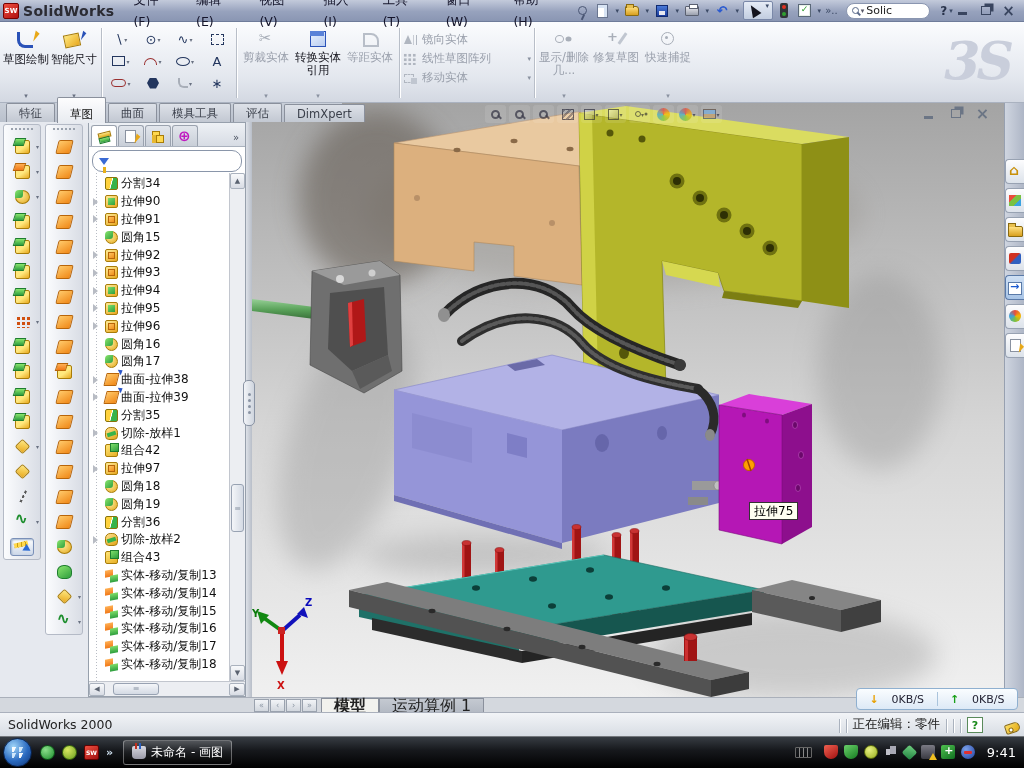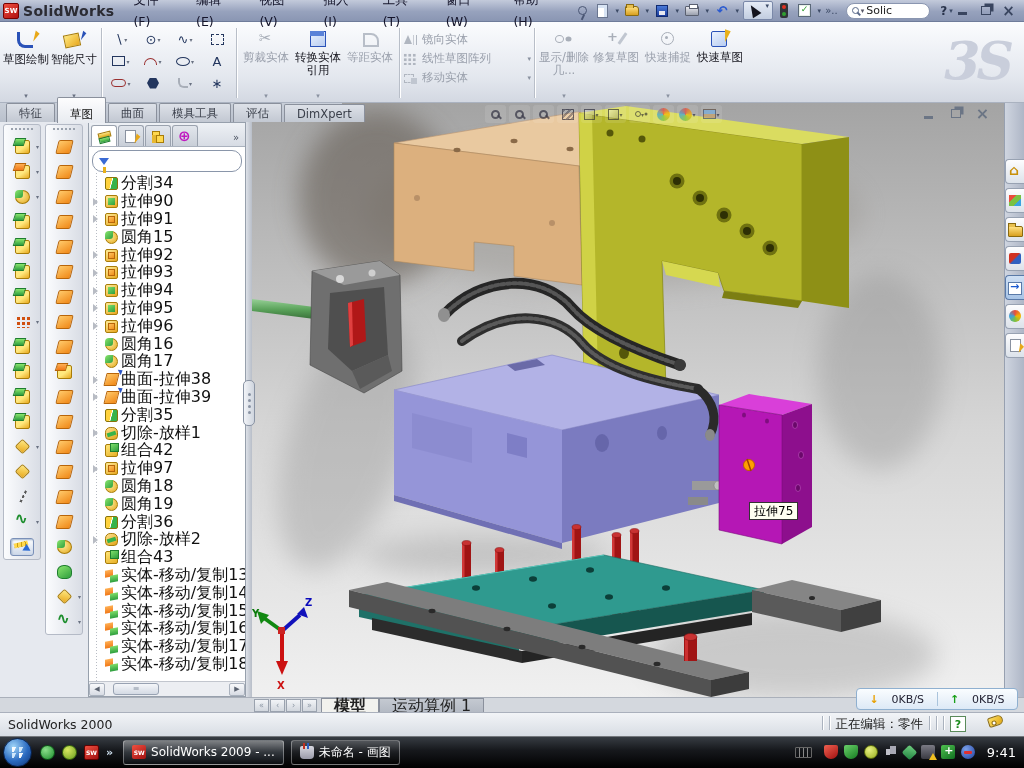--- a/index.html
+++ b/index.html
@@ -136,21 +136,21 @@
 .pt-pm::after{content:"";position:absolute;right:0;bottom:0;width:0;height:0;border-left:5px solid transparent;border-top:9px solid #e8a818;transform:rotate(42deg)}
 .pt-cm::before{content:"";position:absolute;left:1px;top:1px;width:6px;height:6px;background:#ffd84e;border:1px solid #a87c08}
 .pt-cm::after{content:"";position:absolute;right:1px;bottom:0;width:6px;height:6px;background:#ffd84e;border:1px solid #a87c08;box-shadow:-4px 0 0 #e8b830}
 .pt-dx::before{content:"⊕";position:absolute;left:0;top:-3px;color:#c018c0;font-size:15px;font-weight:bold}
 .pchev{margin-left:auto;font-size:10px;color:#4a5260;padding:0 4px 3px 0}
 .filterrow{height:22px;margin:3px 3px 1px 3px;border:1px solid #8a96aa;border-radius:10px;background:#fff;display:flex;align-items:center;padding-left:6px;flex:none}
 .funnel{width:0;height:0;border-left:5px solid transparent;border-right:5px solid transparent;border-top:7px solid #3a6ad4;position:relative}
 .funnel::after{content:"";position:absolute;left:-1.5px;top:-2px;width:3px;height:6px;background:#e8b018;transform:translateY(4px)}
 .treewrap{flex:1;display:flex;overflow:hidden}
 .tree{flex:1;padding:2px 0 0 4px;background-image:repeating-linear-gradient(to bottom,#b8bcc4 0 1px,transparent 1px 3px);background-size:1px 3px;background-position:7px 0;background-repeat:repeat-y}
-.trow{display:flex;align-items:center;height:17.8px;gap:3px;font-size:16px;color:#111;white-space:nowrap}
+.trow{display:flex;align-items:center;height:17.8px;gap:3px;font-size:12px;color:#111;white-space:nowrap}
 .exp{width:9px;flex:none}
 .exp.on{width:0;height:0;border-top:4px solid transparent;border-bottom:4px solid transparent;border-left:5px solid #b8bcc4;margin-right:4px}
 .tico{width:13px;height:13px;position:relative;flex:none;border-radius:2px}
 .t-split{background:linear-gradient(105deg,#ffd23e 44%,#fff 46% 50%,#37b34a 54%);border:1px solid #8a7408}
 .t-extrude-boss{background:linear-gradient(145deg,#ffec9a,#e8a61e);border:1px solid #a87c08}
 .t-extrude-boss::after{content:"";position:absolute;left:2px;top:2px;right:2px;bottom:2px;background:linear-gradient(145deg,#7ede6a,#2e9e3e)}
 .t-extrude-frame{background:linear-gradient(145deg,#ffec9a,#e8a61e);border:1px solid #a87c08}
 .t-extrude-frame::after{content:"";position:absolute;left:2px;top:2px;right:2px;bottom:2px;background:linear-gradient(145deg,#ffc25e,#ef8f1a);border:1px solid #b8650a}
 .t-fillet{border-radius:50%;background:radial-gradient(circle at 38% 38%,#ffef9e,#e2a51a);border:1px solid #a87c08}
 .t-fillet::after{content:"";position:absolute;left:-1px;top:-1px;width:8px;height:8px;border-radius:50% 0 40% 0;background:linear-gradient(135deg,#8ae66e,#2e9e3e)}
@@ -222,21 +222,21 @@
 
 .doctabs{position:absolute;left:0;top:697px;width:1024px;height:15px;background:#d4d8de;border-top:1px solid #aab0ba;display:flex;align-items:flex-end;padding-left:254px;z-index:20}
 .navbtns{display:flex;gap:1px;margin-right:4px;margin-bottom:0}
 .nb{width:15px;height:13px;background:linear-gradient(#f2f4f7,#d2d7de);border:1px solid #9aa2ae;font-size:8px;color:#8a94a2;display:flex;align-items:center;justify-content:center}
 .dtab{padding:0 12px;font-size:16px;height:14px;line-height:14px;color:#222;background:linear-gradient(#c4c9d1,#b4bac4);border:1px solid #8a909c;border-bottom:none}
 .dtab.active{background:#f2f2ee;font-weight:bold}
 
 
 .statusbar{position:absolute;left:0;top:712px;width:1024px;height:24px;background:linear-gradient(#f2f4f7,#d8dde4);border-top:1px solid #aab0bc;display:flex;align-items:center;font-size:12.5px;color:#222;z-index:30}
 .statusbar .appname{padding-left:8px}
-.sright{margin-left:auto;display:flex;align-items:flex-start;gap:6px;padding-right:21px}
+.sright{margin-left:auto;display:flex;align-items:flex-end;gap:6px;padding-right:4px}
 .ssep{width:1px;height:14px;background:#aab2be;box-shadow:1px 0 0 #fff}
 .helpbox{width:16px;height:16px;background:#fff;border:1px solid #5a8a5a;color:#1a8a1a;font-weight:bold;font-size:11px;display:flex;align-items:center;justify-content:center}
 .tagicon{width:15px;height:10px;background:linear-gradient(135deg,#ffe060,#e0a818);border:1px solid #8a6a10;border-radius:2px 5px 5px 2px;transform:rotate(-18deg);position:relative;margin-left:16px}
 .tagicon::after{content:"";position:absolute;left:2px;top:3px;width:3px;height:3px;background:#fff;border-radius:50%;border:1px solid #8a6a10}
 
 
 .taskbar{position:absolute;left:0;top:736px;width:1024px;height:32px;background:linear-gradient(#3a3f46,#16181c 45%,#000);z-index:40;display:flex;align-items:center}
 .taskbar::before{content:"";position:absolute;left:0;top:0;width:100%;height:1px;background:rgba(255,255,255,.3)}
 .orb{width:29px;height:29px;border-radius:50%;margin:0 8px 0 3px;background:radial-gradient(circle at 35% 28%,#9ed4f8,#2a6ac0 55%,#0e3270);border:1px solid #0a2450;position:relative;flex:none}
 .orb::after{content:"";position:absolute;left:8px;top:8px;width:13px;height:12px;background:
@@ -447,24 +447,20 @@
         </div>
         <div class="rbtn dis">
           <span class="rico ri-repair"></span>
           <span class="blabel">修复草图</span>
         </div>
         <div class="rbtn dis">
           <span class="rico ri-snap"></span>
           <span class="blabel">快速捕捉</span>
           <span class="bcar">▾</span>
         </div>
-        <div class="rbtn">
-          <span class="rico ri-rapid"></span>
-          <span class="blabel">快速草图</span>
-        </div>
       </div>
     <div class="watermark">3S</div>
   </div>
 
   <div class="tabbar" id="tabbar">
       <div class="rtab">特征</div>
       <div class="rtab active">草图</div>
       <div class="rtab">曲面</div>
       <div class="rtab">模具工具</div>
       <div class="rtab">评估</div>
@@ -1095,24 +1091,20 @@
 
   <div class="taskbar">
     <div class="orb"></div>
     <div class="ql" id="ql">
         <span class="ql-g"></span>
         <span class="ql-b"></span>
         <span class="ql-sw">SW</span>
         <span class="ql-more">»</span>
       </div>
     <div id="twins" style="display:flex">
-        <div class="twin active">
-          <span class="twico-sw">SW</span>
-          <span>SolidWorks 2009 - ...</span>
-        </div>
         <div class="twin">
           <span class="twico-paint"></span>
           <span>未命名 - 画图</span>
         </div>
       </div>
     <div class="tray">
       <span class="kbd"></span>
       <span id="trayicons" style="display:flex;gap:6px">
           <span class="ti ti-shield-red"></span>
           <span class="ti ti-shield-green"></span>

